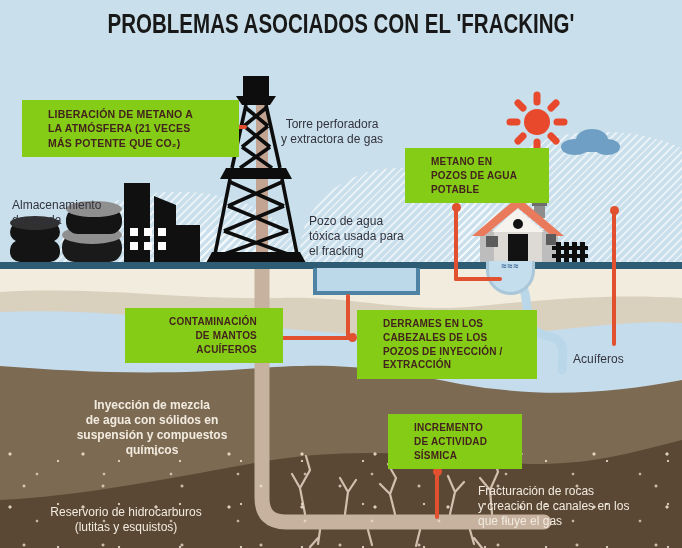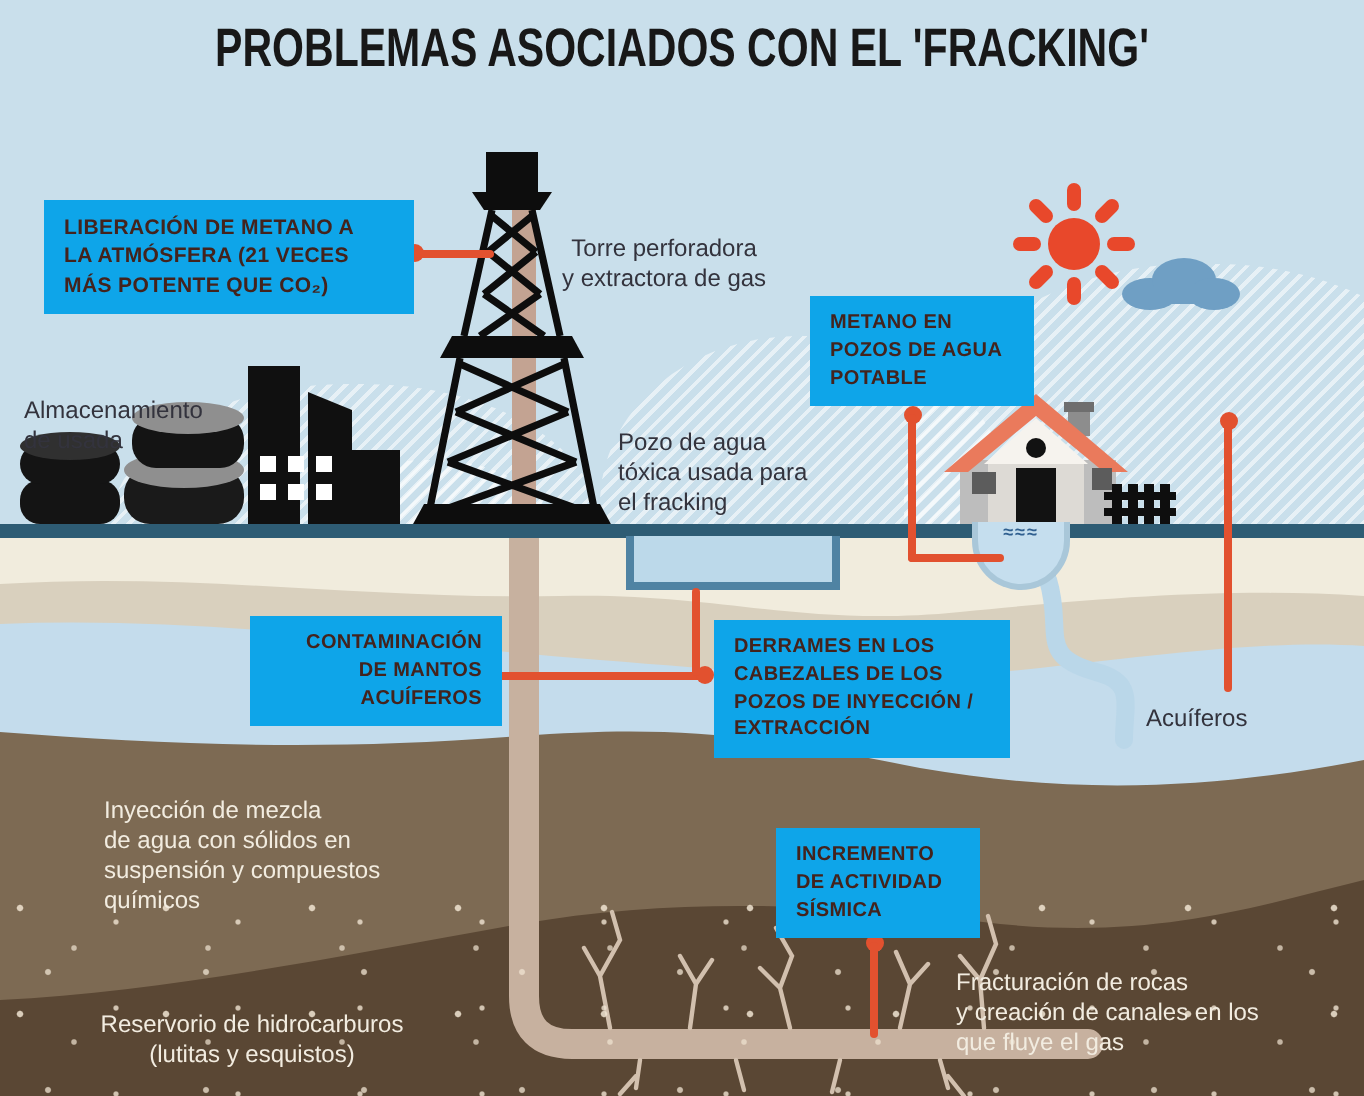--- a/index.html
+++ b/index.html
@@ -44,38 +44,38 @@
     position:absolute; left:486px; top:261px; width:43px; height:31px;
     background:#c5deee; border:3px solid #a9c7d9; border-top:0;
     border-radius:0 0 26px 26px; text-align:center;
     color:#2f5f8f; font-size:9px; line-height:11px; letter-spacing:1px; font-weight:bold;
   }
   
   .cline{position:absolute; background:#e2512f; border-radius:2px;}
   .cdot{position:absolute; width:9px; height:9px; border-radius:50%; background:#e2512f;}
   
   .box{
-    position:absolute; background:#0ea5e9; color:#43231d;
+    position:absolute; background:#84cc16; color:#43231d;
     font-size:10px; font-weight:bold; letter-spacing:.2px; line-height:1.38;
-    padding:7px 10px; white-space:pre-line;
+    padding:7px 26px; white-space:pre-line;
   }
   .box.liberacion{left:22px;  top:100px; width:165px; font-size:10.5px;}
   .box.metano{    left:405px; top:148px; width:92px;}
   .box.sobre{     left:542px; top:165px; width:120px;}
   .box.contaminacion{left:85px; top:308px; width:106px; text-align:right;margin-left:40px;}
   .box.derrames{  left:357px; top:310px; width:128px;}
   .box.incremento{left:388px; top:414px; width:82px;}
   
   .lbl{position:absolute; color:#33333d; font-size:12px; line-height:1.25; white-space:pre-line;}
   .lbl.light{color:#f2ece0;}
   .lbl.torre{left:281px; top:117px;text-align:center;}
   .lbl.almacenamiento{left:12px; top:198px;}
   .lbl.pozo{left:309px; top:214px;}
   .lbl.acuiferos{left:573px; top:352px;}
-  .lbl.inyeccion{left:52px; top:398px; width:200px; text-align:left;}
+  .lbl.inyeccion{left:52px; top:398px; width:200px; text-align:center;font-weight:bold;}
   .lbl.reservorio{left:28px; top:505px; width:196px; text-align:center;}
   .lbl.fracturacion{left:478px; top:484px; width:198px; text-align:left;}
 </style>
 </head>
 <body>
 
 <div class="canvas">
 
   <div class="sky-decor">
     <div class="hatch b1"></div>

